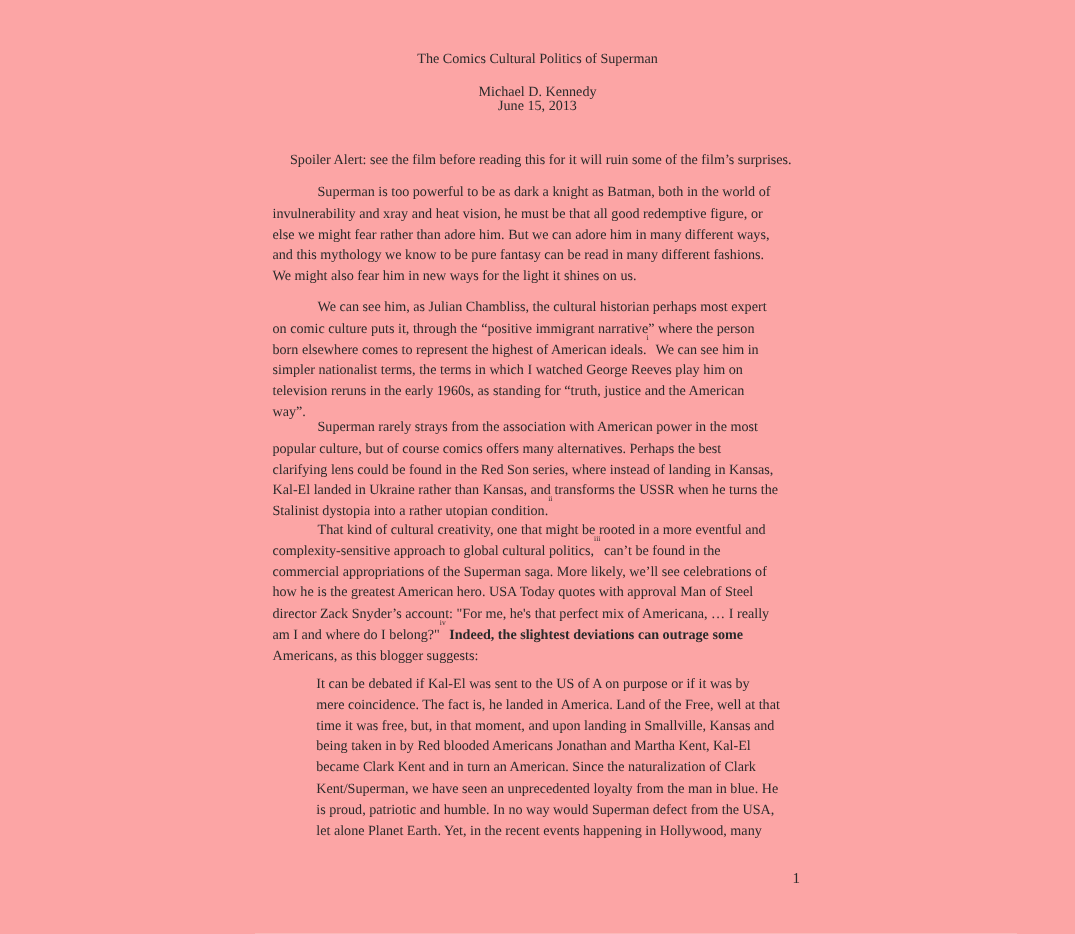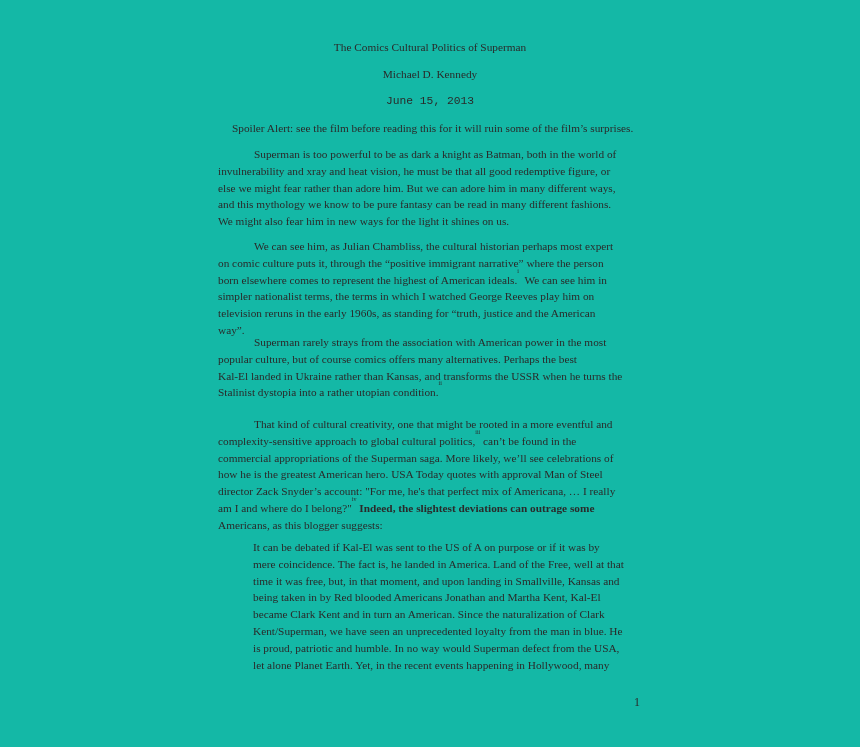--- a/index.html
+++ b/index.html
@@ -12,21 +12,21 @@
       height: 747px;
       position: relative;
       overflow: hidden;
       font-family: "Liberation Serif", "DejaVu Serif", serif;
       color: #2a2a2a;
     }
     .page {
       position: absolute;
       left: 0; top: 0;
       width: 860px; height: 747px;
-      background: #14b8a6;
+      background: #fca5a5;
     }
     .center-line {
       position: absolute;
       left: 0;
       width: 860px;
       text-align: center;
       font-size: 11.3px;
       line-height: 14px;
       white-space: nowrap;
     }
@@ -81,21 +81,21 @@
       line-height: 14px;
     }
   </style>
 </head>
 <body>
 
 <div class="page">
 
   <div class="center-line" style="top:40px;">The Comics Cultural Politics of Superman</div>
   <div class="center-line" style="top:67px;">Michael D. Kennedy</div>
-  <div class="center-line" style="top:94px;font-family:Liberation Mono, monospace;">June 15, 2013</div>
+  <div class="center-line" style="top:78px;">June 15, 2013</div>
 
   <div class="spoiler">Spoiler Alert: see the film before reading this for it will ruin some of the film’s surprises.</div>
 
   <div class="para" style="top:146px;">
     <span class="ln first">Superman is too powerful to be as dark a knight as Batman, both in the world of</span>
     <span class="ln">invulnerability and xray and heat vision, he must be that all good redemptive figure, or</span>
     <span class="ln">else we might fear rather than adore him.  But we can adore him in many different ways,</span>
     <span class="ln">and this mythology we know to be pure fantasy can be read in many different fashions.</span>
     <span class="ln">We might also fear him in new ways for the light it shines on us.</span>
   </div>
@@ -105,20 +105,21 @@
     <span class="ln">on comic culture puts it, through the “positive immigrant narrative” where the person</span>
     <span class="ln"><span>born elsewhere comes to represent the highest of American ideals.</span><sup>i</sup><span style="white-space:pre;">  We can see him in</span></span>
     <span class="ln">simpler nationalist terms, the terms in which I watched George Reeves play him on</span>
     <span class="ln">television reruns in the early 1960s, as standing for “truth, justice and the American</span>
     <span class="ln">way”.</span>
   </div>
 
   <div class="para" style="top:334px;">
     <span class="ln first">Superman rarely strays from the association with American power in the most</span>
     <span class="ln">popular culture, but of course comics offers many alternatives.  Perhaps the best</span>
+    <span class="ln">clarifying lens could be found in the Red Son series, where instead of landing in Kansas,</span>
     <span class="ln">Kal-El landed in Ukraine rather than Kansas, and transforms the USSR when he turns the</span>
     <span class="ln"><span>Stalinist dystopia into a rather utopian condition.</span><sup>ii</sup></span>
   </div>
 
   <div class="para" style="top:416px;">
     <span class="ln first">That kind of cultural creativity, one that might be rooted in a more eventful and</span>
     <span class="ln"><span>complexity-sensitive approach to global cultural politics,</span><sup>iii</sup><span style="white-space:pre;"> can’t be found in the</span></span>
     <span class="ln">commercial appropriations of the Superman saga.  More likely, we’ll see celebrations of</span>
     <span class="ln">how he is the greatest American hero.  USA Today quotes with approval Man of Steel</span>
     <span class="ln">director Zack Snyder’s account: "For me, he's that perfect mix of Americana, … I really</span>

